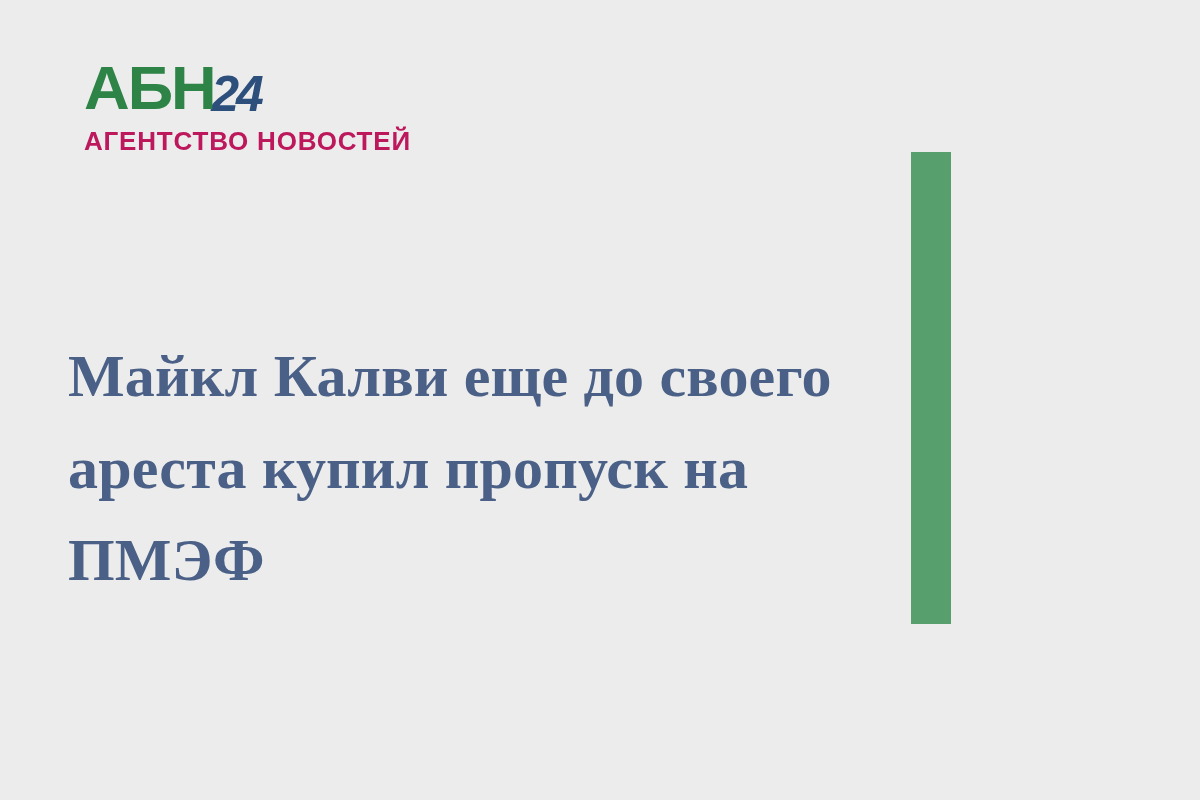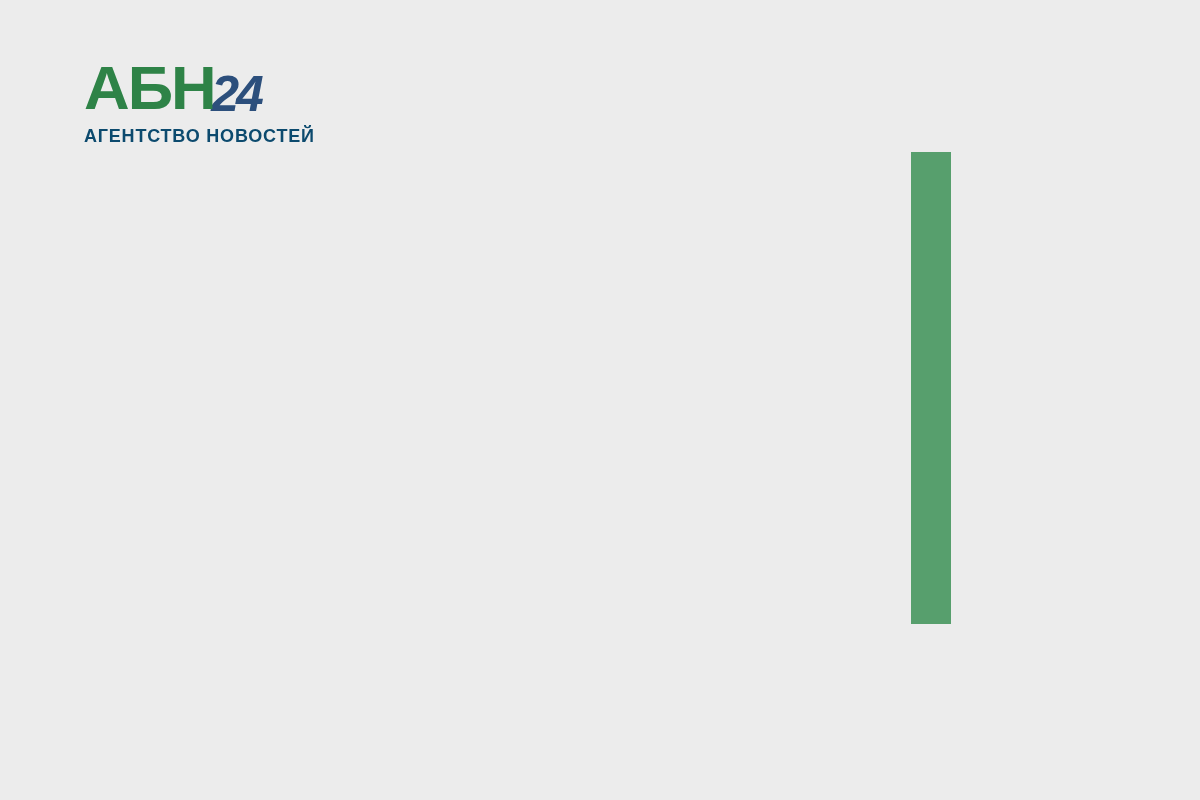--- a/index.html
+++ b/index.html
@@ -84,22 +84,22 @@
     font-size: 50px;
     color: #2c4f7c;
     letter-spacing: -3px;
     font-style: italic;
     margin-left: -1px;
   }
   .logo-sub {
     margin-top: 7px;
     font-family: "Liberation Sans", sans-serif;
     font-weight: bold;
-    font-size: 18px;
-    color: #0c4a6e;
+    font-size: 26px;
+    color: #be185d;
     letter-spacing: 0.8px;
     white-space: nowrap;
   }
 
   
   .headline {
     position: absolute;
     left: 68px;
     top: 330px;
     width: 800px;
@@ -127,14 +127,19 @@
   </div>
 
   <div class="logo">
     <div class="logo-mark">
       <span class="logo-abn">АБН</span>
       <span class="logo-24">24</span>
     </div>
     <div class="logo-sub">АГЕНТСТВО НОВОСТЕЙ</div>
   </div>
 
+  <div class="headline">
+    <span class="headline-line">Майкл Калви еще до своего</span>
+    <span class="headline-line">ареста купил пропуск на</span>
+    <span class="headline-line">ПМЭФ</span>
+  </div>
 
 </div>
 
 </body></html>

